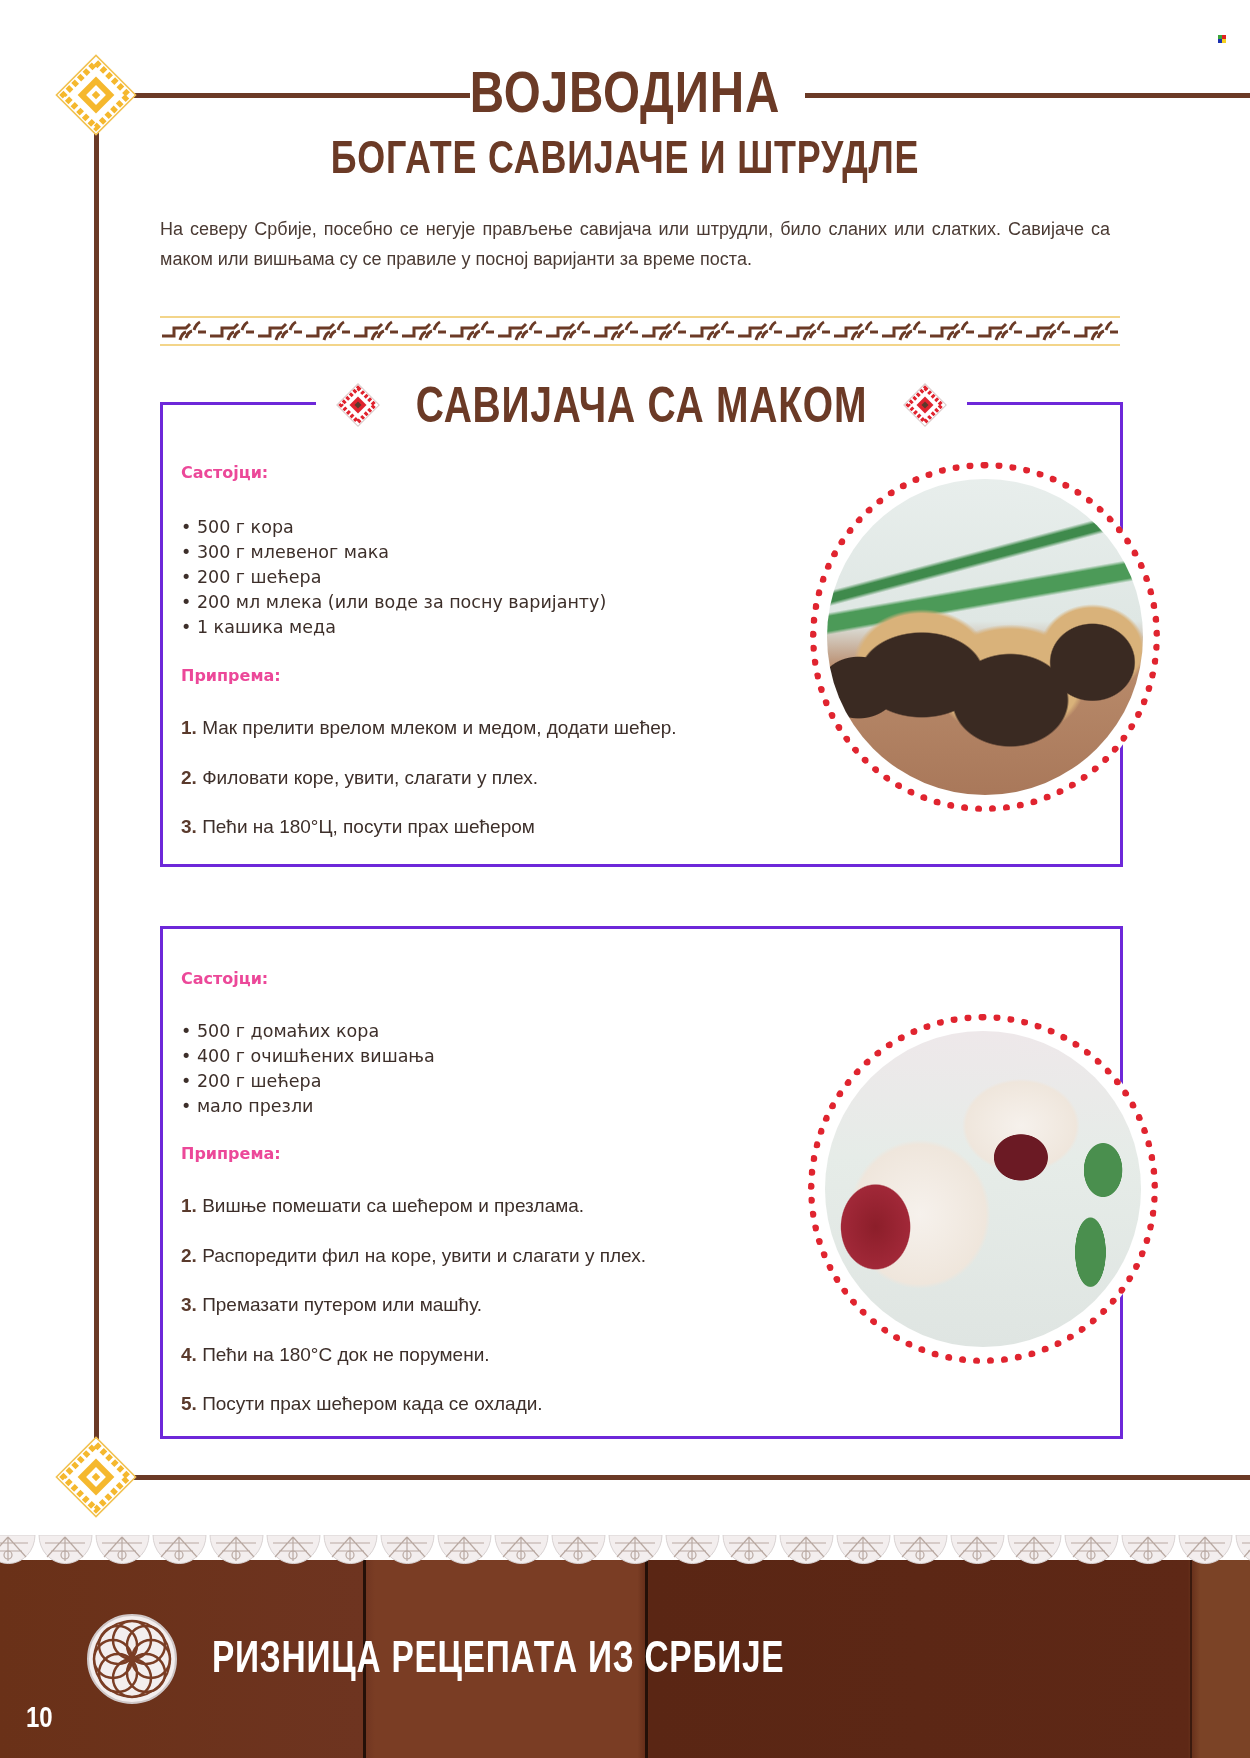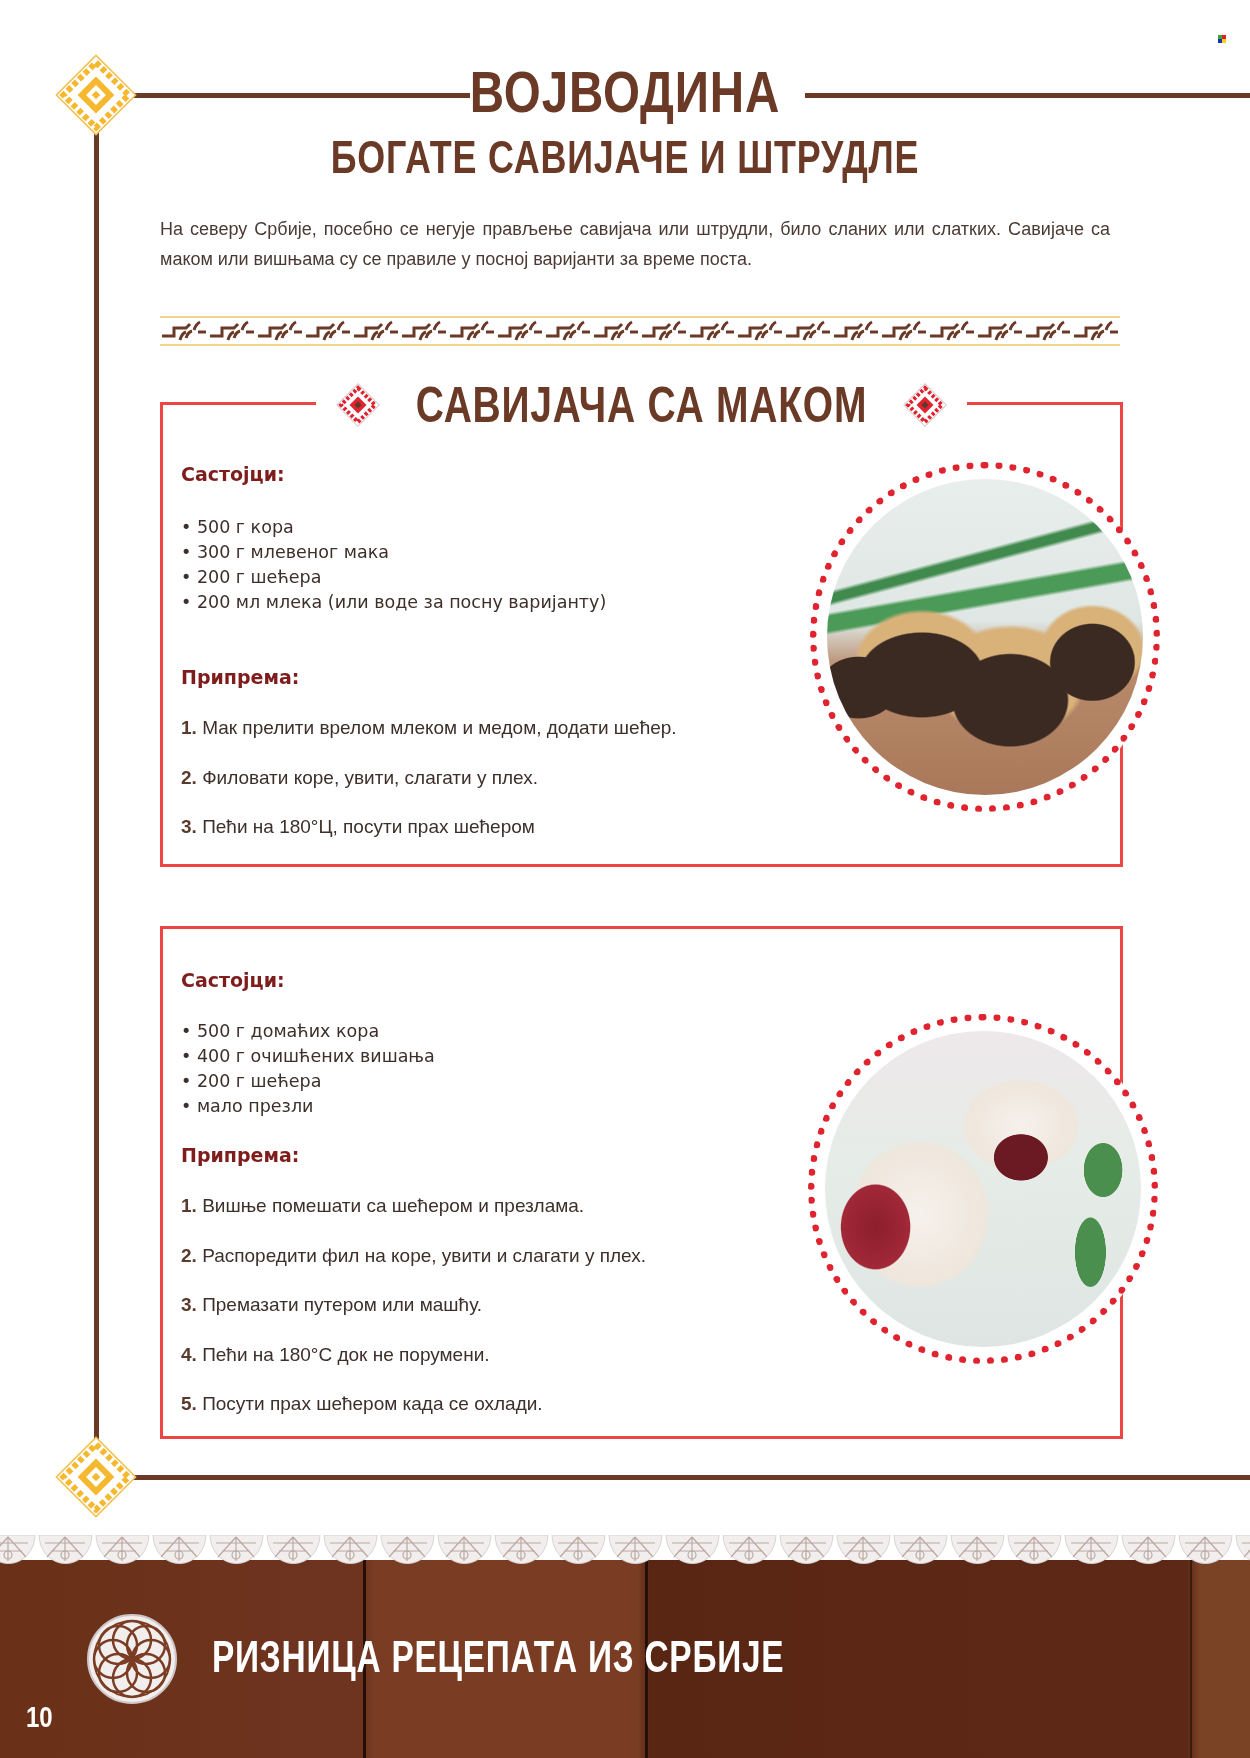--- a/index.html
+++ b/index.html
@@ -32,41 +32,41 @@
     font-size: 18px; line-height: 30px; color: #4a3a33; text-align: justify;
   }
 
   .meander {
     position: absolute; left: 160px; top: 316px; width: 960px; height: 30px;
     border-top: 2px solid #f3d58a; border-bottom: 2px solid #f3d58a;
   }
 
   .recipe-box {
     position: absolute; left: 160px; width: 963px;
-    border: 3px solid #ef4444;
+    border: 3px solid #6d28d9;
   }
   .recipe-title-wrap {
     position: absolute; left: 0; right: 0; top: -34px; height: 68px;
     display: flex; justify-content: center; align-items: center;
   }
   .recipe-title-inner {
     display: flex; align-items: center; gap: 10px; background: #ffffff; padding: 0 18px;
   }
   .recipe-title {
     font-family: "Liberation Sans", sans-serif; font-weight: bold;
     font-size: 50px; color: #6b3a26; letter-spacing: 1px;
     transform: scaleX(0.78); transform-origin: center;
     white-space: nowrap; margin: 0 -40px;
   }
   .diamond { width: 48px; height: 48px; flex: 0 0 48px; }
 
   .section-head {
     position: absolute; left: 18px;
     font-family: "DejaVu Sans", sans-serif; font-weight: bold;
-    font-size: 19px; color: #7f1d1d;
+    font-size: 16px; color: #ec4899;
   }
   .ingredients {
     position: absolute; left: 18px; list-style: none;
     font-family: "DejaVu Sans", sans-serif; font-size: 17.5px; line-height: 25px; color: #3d2f2a;
   }
   .steps {
     position: absolute; left: 18px; list-style: none;
     font-family: "Liberation Sans", sans-serif; font-size: 19px; color: #3d2f2a;
   }
   .steps li { height: 49.5px; }
@@ -199,20 +199,21 @@
       </svg>
     </div>
   </div>
 
   <h3 class="section-head" style="top:58px;">Састојци:</h3>
   <ul class="ingredients" style="top:110px;">
     <li>• 500 г кора</li>
     <li>• 300 г млевеног мака</li>
     <li>• 200 г шећера</li>
     <li>• 200 мл млека (или воде за посну варијанту)</li>
+    <li>• 1 кашика меда</li>
   </ul>
 
   <h3 class="section-head" style="top:261px;">Припрема:</h3>
   <ol class="steps" style="top:312px;">
     <li><span class="num">1.</span><span> Мак прелити врелом млеком и медом, додати шећер.</span></li>
     <li><span class="num">2.</span><span> Филовати коре, увити, слагати у плех.</span></li>
     <li><span class="num">3.</span><span> Пећи на 180°Ц, посути прах шећером</span></li>
   </ol>
 </section>
 <div class="photo-ring" style="left:810px;top:462px;">

